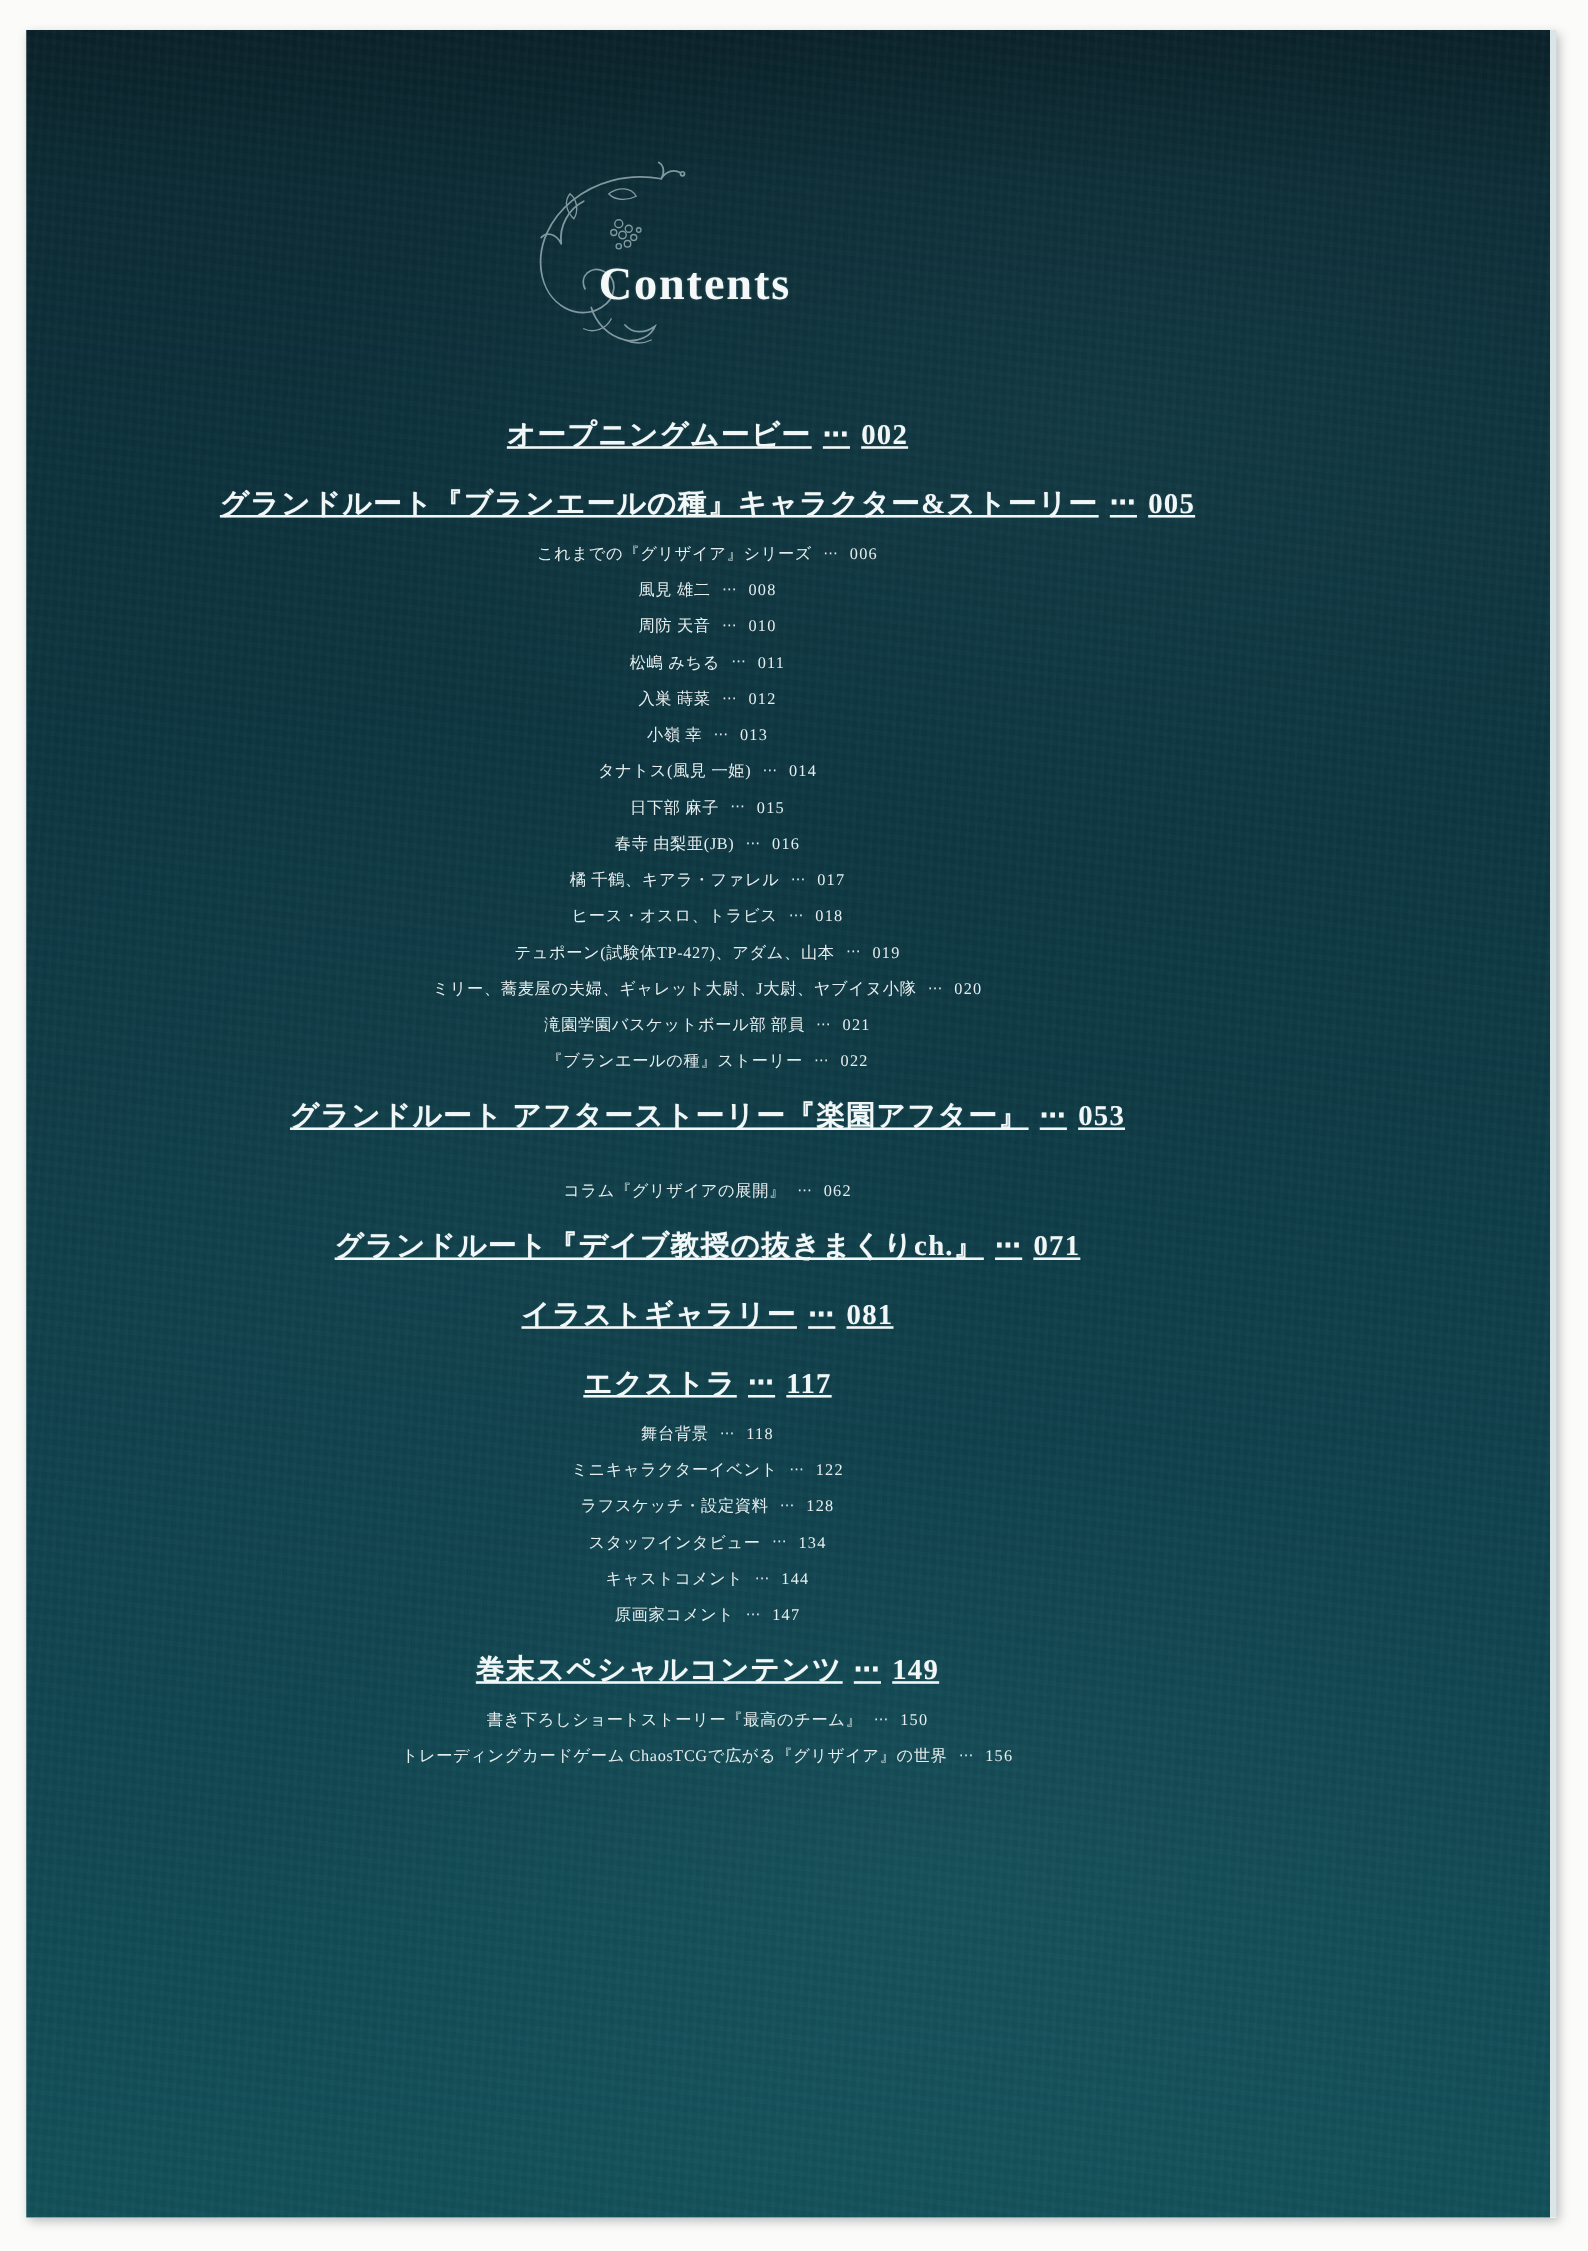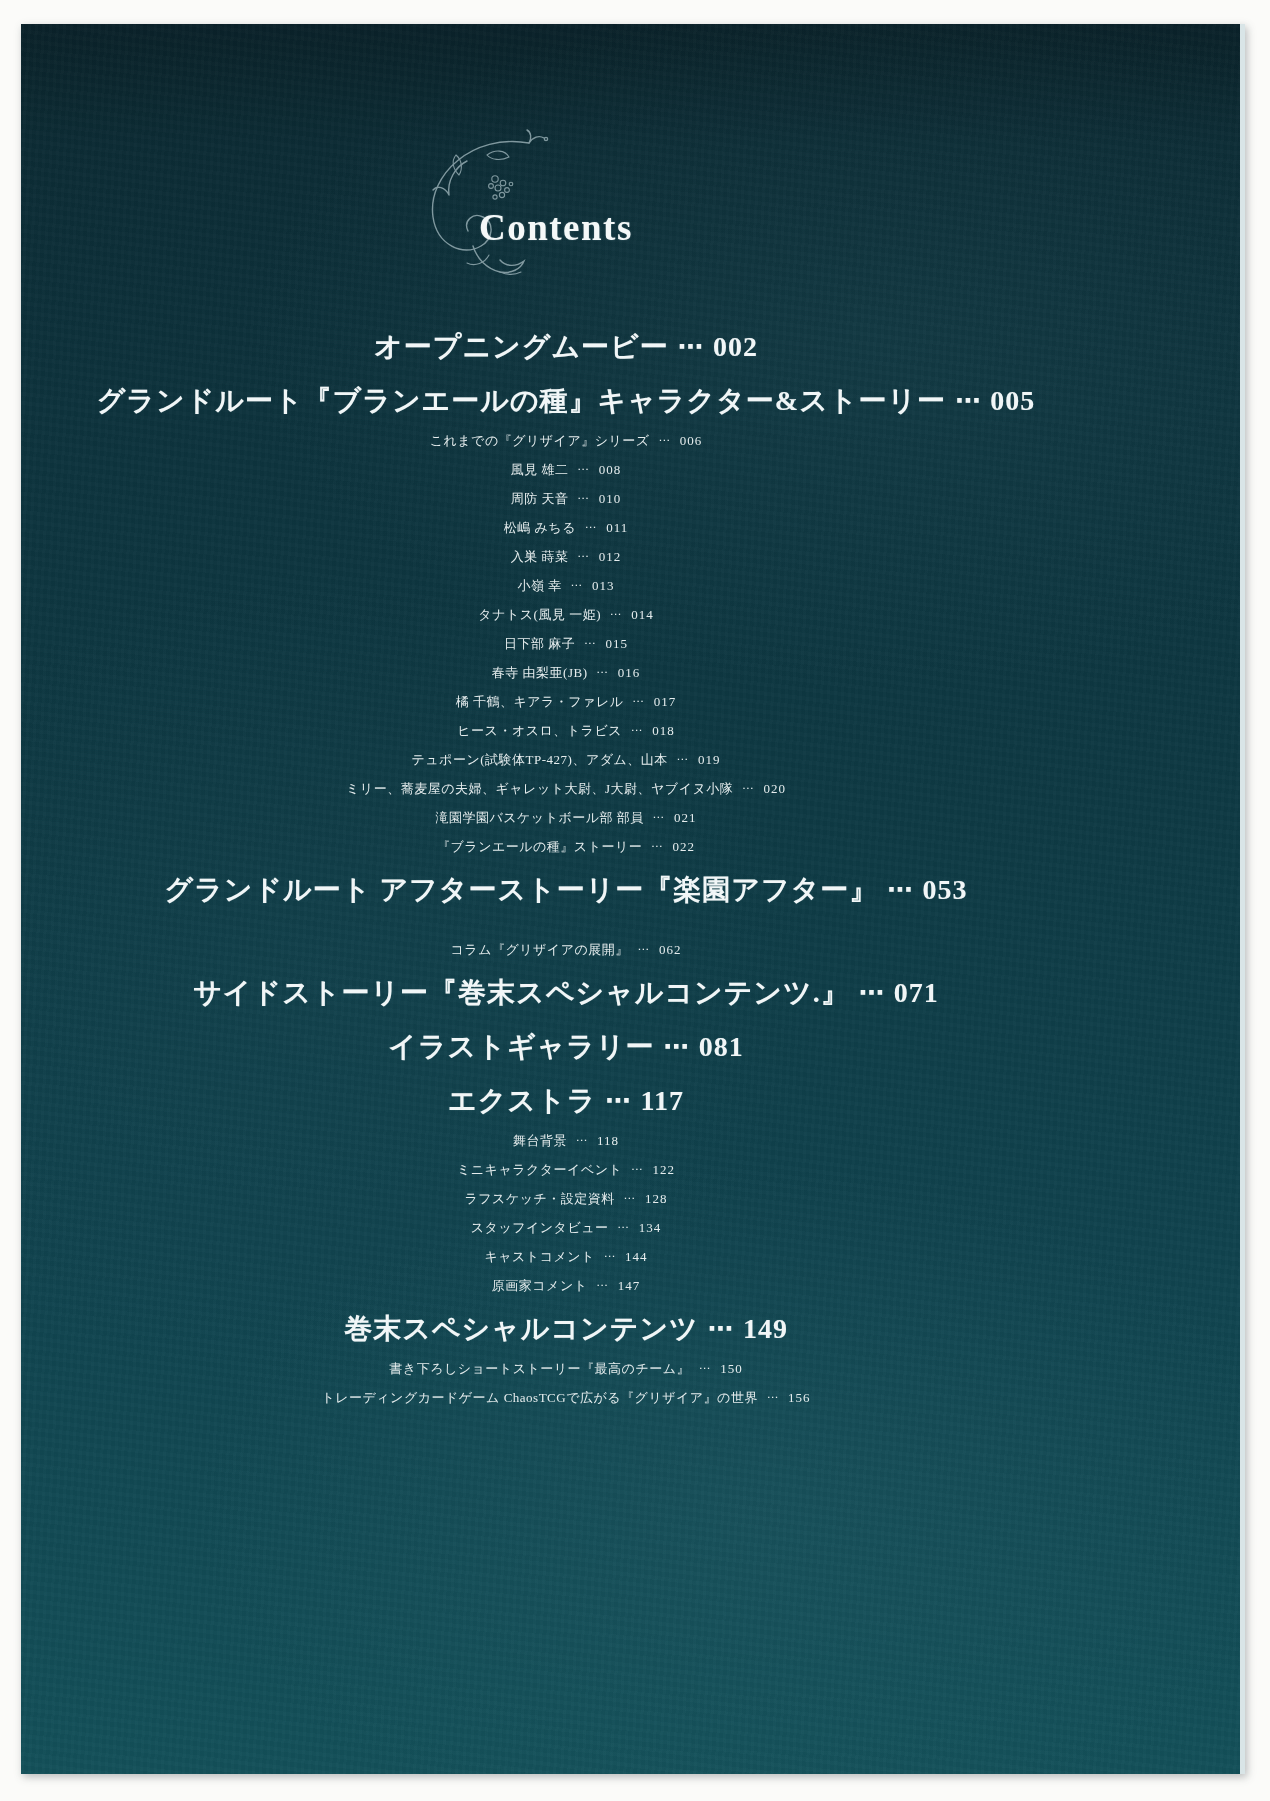--- a/index.html
+++ b/index.html
@@ -36,23 +36,23 @@
     color:#f4f8f8;text-shadow:0 0 2px rgba(220,240,245,0.25);
   }
   
   .toc{
     position:absolute;left:0;top:298px;width:1090px;
     text-align:center;color:#e9f0f1;
   }
   .toc-group{margin-bottom:4px;}
   .entry{white-space:nowrap;}
   .entry.main{
-    font-size:28px;font-weight:bold;letter-spacing:1px;
+    font-size:23px;font-weight:bold;letter-spacing:1px;
     line-height:30px;padding:10px 0;
-    color:#f1f6f7;text-shadow:0 0 1px rgba(230,245,248,0.3);
+    color:#f1f6f7;text-shadow:0 0 1px rgba(230,245,248,0.3);text-decoration:underline;
   }
   .entry.sub{
     font-size:13px;line-height:29px;letter-spacing:0.5px;
     color:#e6edee;
   }
   .entry.spaced{margin-top:20px;}
   .entry-leader{
     margin:0 9px;font-family:"DejaVu Sans",sans-serif;
     font-size:0.9em;vertical-align:1px;
   }
@@ -114,21 +114,21 @@
         <div class="entry sub"><span class="entry-label">テュポーン(試験体TP-427)、アダム、山本</span><span class="entry-leader">⋯</span><span class="entry-page">019</span></div>
         <div class="entry sub"><span class="entry-label">ミリー、蕎麦屋の夫婦、ギャレット大尉、J大尉、ヤブイヌ小隊</span><span class="entry-leader">⋯</span><span class="entry-page">020</span></div>
         <div class="entry sub"><span class="entry-label">滝園学園バスケットボール部 部員</span><span class="entry-leader">⋯</span><span class="entry-page">021</span></div>
         <div class="entry sub"><span class="entry-label">『ブランエールの種』ストーリー</span><span class="entry-leader">⋯</span><span class="entry-page">022</span></div>
       </div>
       <div class="toc-group">
         <div class="entry main"><span class="entry-label">グランドルート アフターストーリー『楽園アフター』</span><span class="entry-leader">⋯</span><span class="entry-page">053</span></div>
         <div class="entry sub spaced"><span class="entry-label">コラム『グリザイアの展開』</span><span class="entry-leader">⋯</span><span class="entry-page">062</span></div>
       </div>
       <div class="toc-group">
-        <div class="entry main"><span class="entry-label">サイドストーリー『巻末スペシャルコンテンツ.』</span><span class="entry-leader">⋯</span><span class="entry-page">071</span></div>
+        <div class="entry main"><span class="entry-label">グランドルート『デイブ教授の抜きまくりch.』</span><span class="entry-leader">⋯</span><span class="entry-page">071</span></div>
       </div>
       <div class="toc-group">
         <div class="entry main"><span class="entry-label">イラストギャラリー</span><span class="entry-leader">⋯</span><span class="entry-page">081</span></div>
       </div>
       <div class="toc-group">
         <div class="entry main"><span class="entry-label">エクストラ</span><span class="entry-leader">⋯</span><span class="entry-page">117</span></div>
         <div class="entry sub"><span class="entry-label">舞台背景</span><span class="entry-leader">⋯</span><span class="entry-page">118</span></div>
         <div class="entry sub"><span class="entry-label">ミニキャラクターイベント</span><span class="entry-leader">⋯</span><span class="entry-page">122</span></div>
         <div class="entry sub"><span class="entry-label">ラフスケッチ・設定資料</span><span class="entry-leader">⋯</span><span class="entry-page">128</span></div>
         <div class="entry sub"><span class="entry-label">スタッフインタビュー</span><span class="entry-leader">⋯</span><span class="entry-page">134</span></div>

